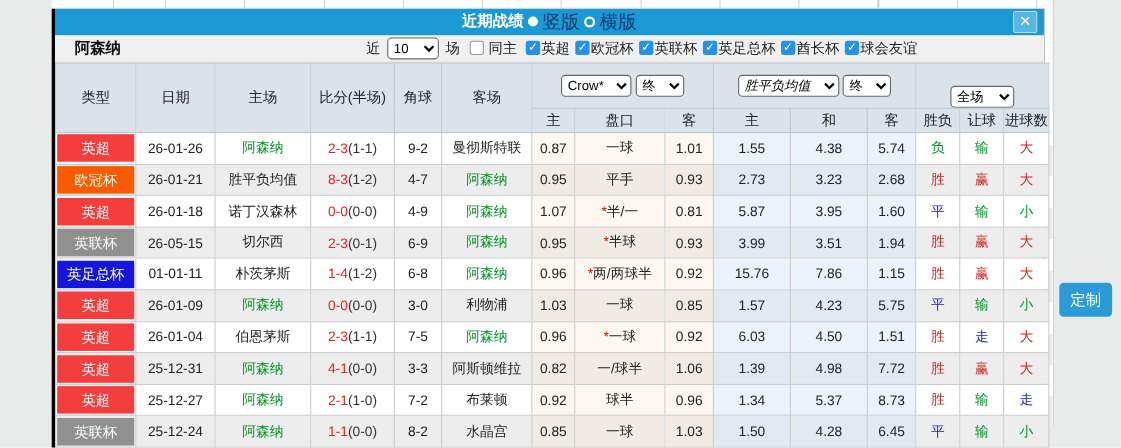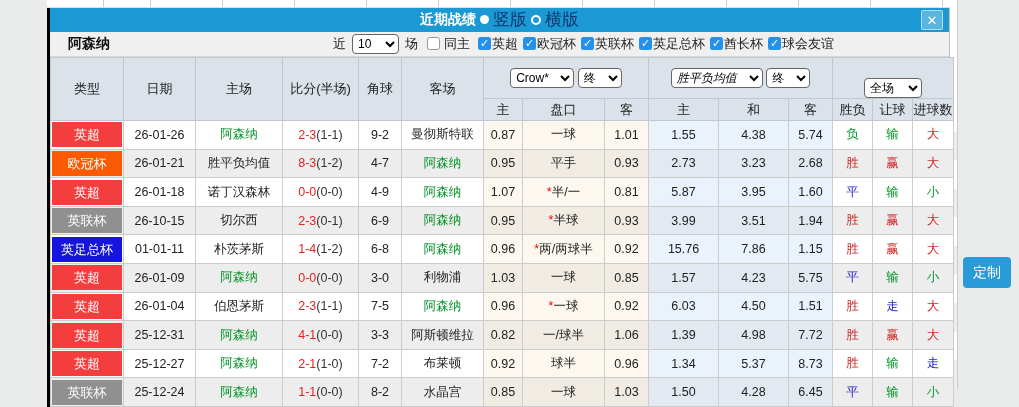--- a/index.html
+++ b/index.html
@@ -242,21 +242,21 @@
     <td class="c-avg">3.95</td>
     <td class="c-avg">1.60</td>
     <td class="clr-blue">平</td>
     <td class="clr-green">输</td>
     <td class="clr-green">小</td>
   </tr>
         <tr>
     <td>
             <span class="badge bdg-gray">英联杯</span>
           </td>
-    <td>26-10-15</td>
+    <td>26-05-15</td>
     <td class="clr-dark">切尔西</td>
     <td><span class="score">2-3</span><span class="half">(0-1)</span></td>
     <td>6-9</td>
     <td class="clr-green">阿森纳</td>
     <td class="c-cream">0.95</td>
     <td class="c-cream"><span class="star">*</span><span>半球</span></td>
     <td class="c-cream">0.93</td>
     <td class="c-avg">3.99</td>
     <td class="c-avg">3.51</td>
     <td class="c-avg">1.94</td>

